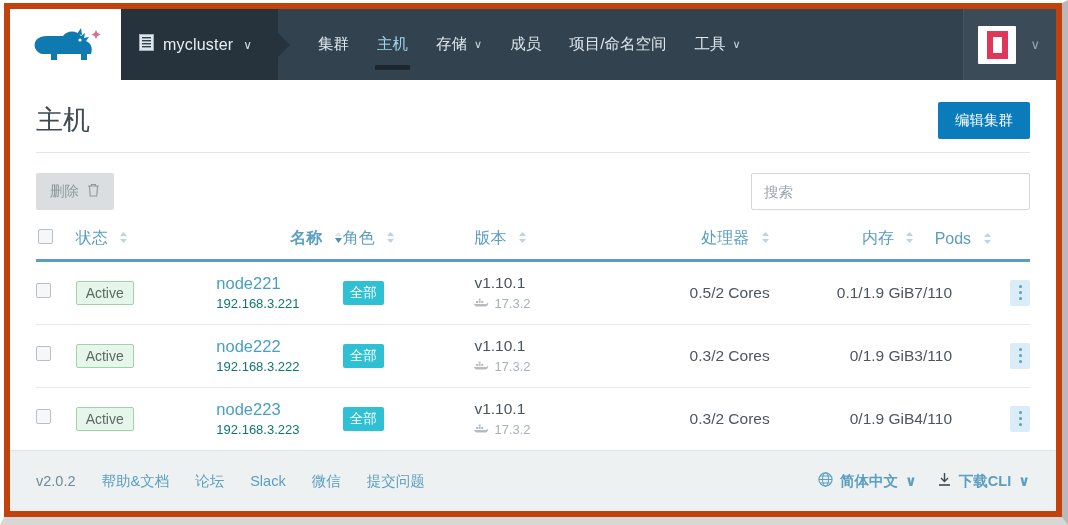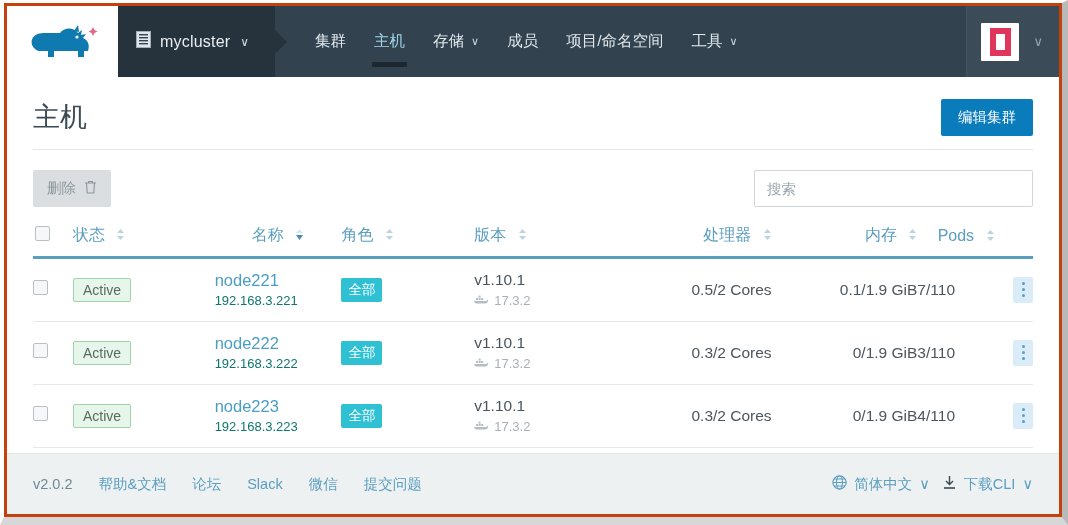--- a/index.html
+++ b/index.html
@@ -17,21 +17,21 @@
     border-top: 3px solid #ffffff;
     border-right: 6px solid #b9b9b9;
     border-bottom: 8px solid #d7d7d7;
     overflow: hidden;
   }
   .inner {
     position: absolute;
     left: 0; top: 0;
     width: 1058px; height: 514px;
     background: #fff;
-    border: 3px solid #c2410c;
+    border: 6px solid #c2410c;
     overflow: hidden;
   }
 
   
   .topnav {
     position: relative;
     height: 71px;
     background: #32434f;
     display: flex;
     align-items: stretch;
@@ -172,21 +172,21 @@
     padding: 6px 0 10px 0;
     white-space: nowrap;
     cursor: pointer;
   }
   thead tr { border-bottom: 3px solid #5a9ec0; }
   .sortico { display:inline-block; margin-left: 7px; color:#9dc4d8; font-size: 11px; line-height: 1;
              vertical-align: middle; }
 
   th.c-chk { width: 40px; text-align: left; padding-left: 2px;}
   th.c-state { text-align: left; width: 142px; margin-left: 42px; }
-  th.c-name  { text-align: center; width: 127px; }
+  th.c-name  { text-align: right; width: 127px; font-weight: bold; }
   th.c-role  { text-align: left; width: 133px; }
   th.c-ver   { text-align: left; width: 148px; }
   th.c-cpu   { text-align: right; width: 150px; }
   th.c-mem   { text-align: right; width: 146px; }
   th.c-pods  { text-align: right; }
 
   tbody tr { border-bottom: 1px solid #e6e9eb; }
   tbody td { padding: 12px 0 13px 0; vertical-align: middle; font-size: 15.5px; color: #4c565e; }
   td.c-cpu, td.c-mem, td.c-pods { text-align: right; }
 
@@ -236,21 +236,21 @@
   .footer {
     position: absolute;
     left: 0; right: 0; bottom: 0;
     height: 61px;
     background: #eef1f2;
     border-top: 1px solid #e0e4e6;
     display: flex; align-items: center; justify-content: space-between;
     padding: 0 26px;
   }
   .f-left { display:flex; align-items:center; gap: 26px; }
-  .f-right { display:flex; align-items:center; gap: 12px; }
+  .f-right { display:flex; align-items:center; gap: 20px; font-weight: bold; }
   .f-link { color: #5a9ec0; font-size: 14.5px; cursor: pointer; white-space: nowrap; }
   .f-ver { color: #6f8a99; font-size: 14.5px; }
   .f-item { display: inline-flex; align-items: center; gap: 7px; color:#5a9ec0; font-size: 14.5px; cursor:pointer; }
 </style>
 </head>
 <body>
 
 <div class="frame">
 <div class="inner">
 

